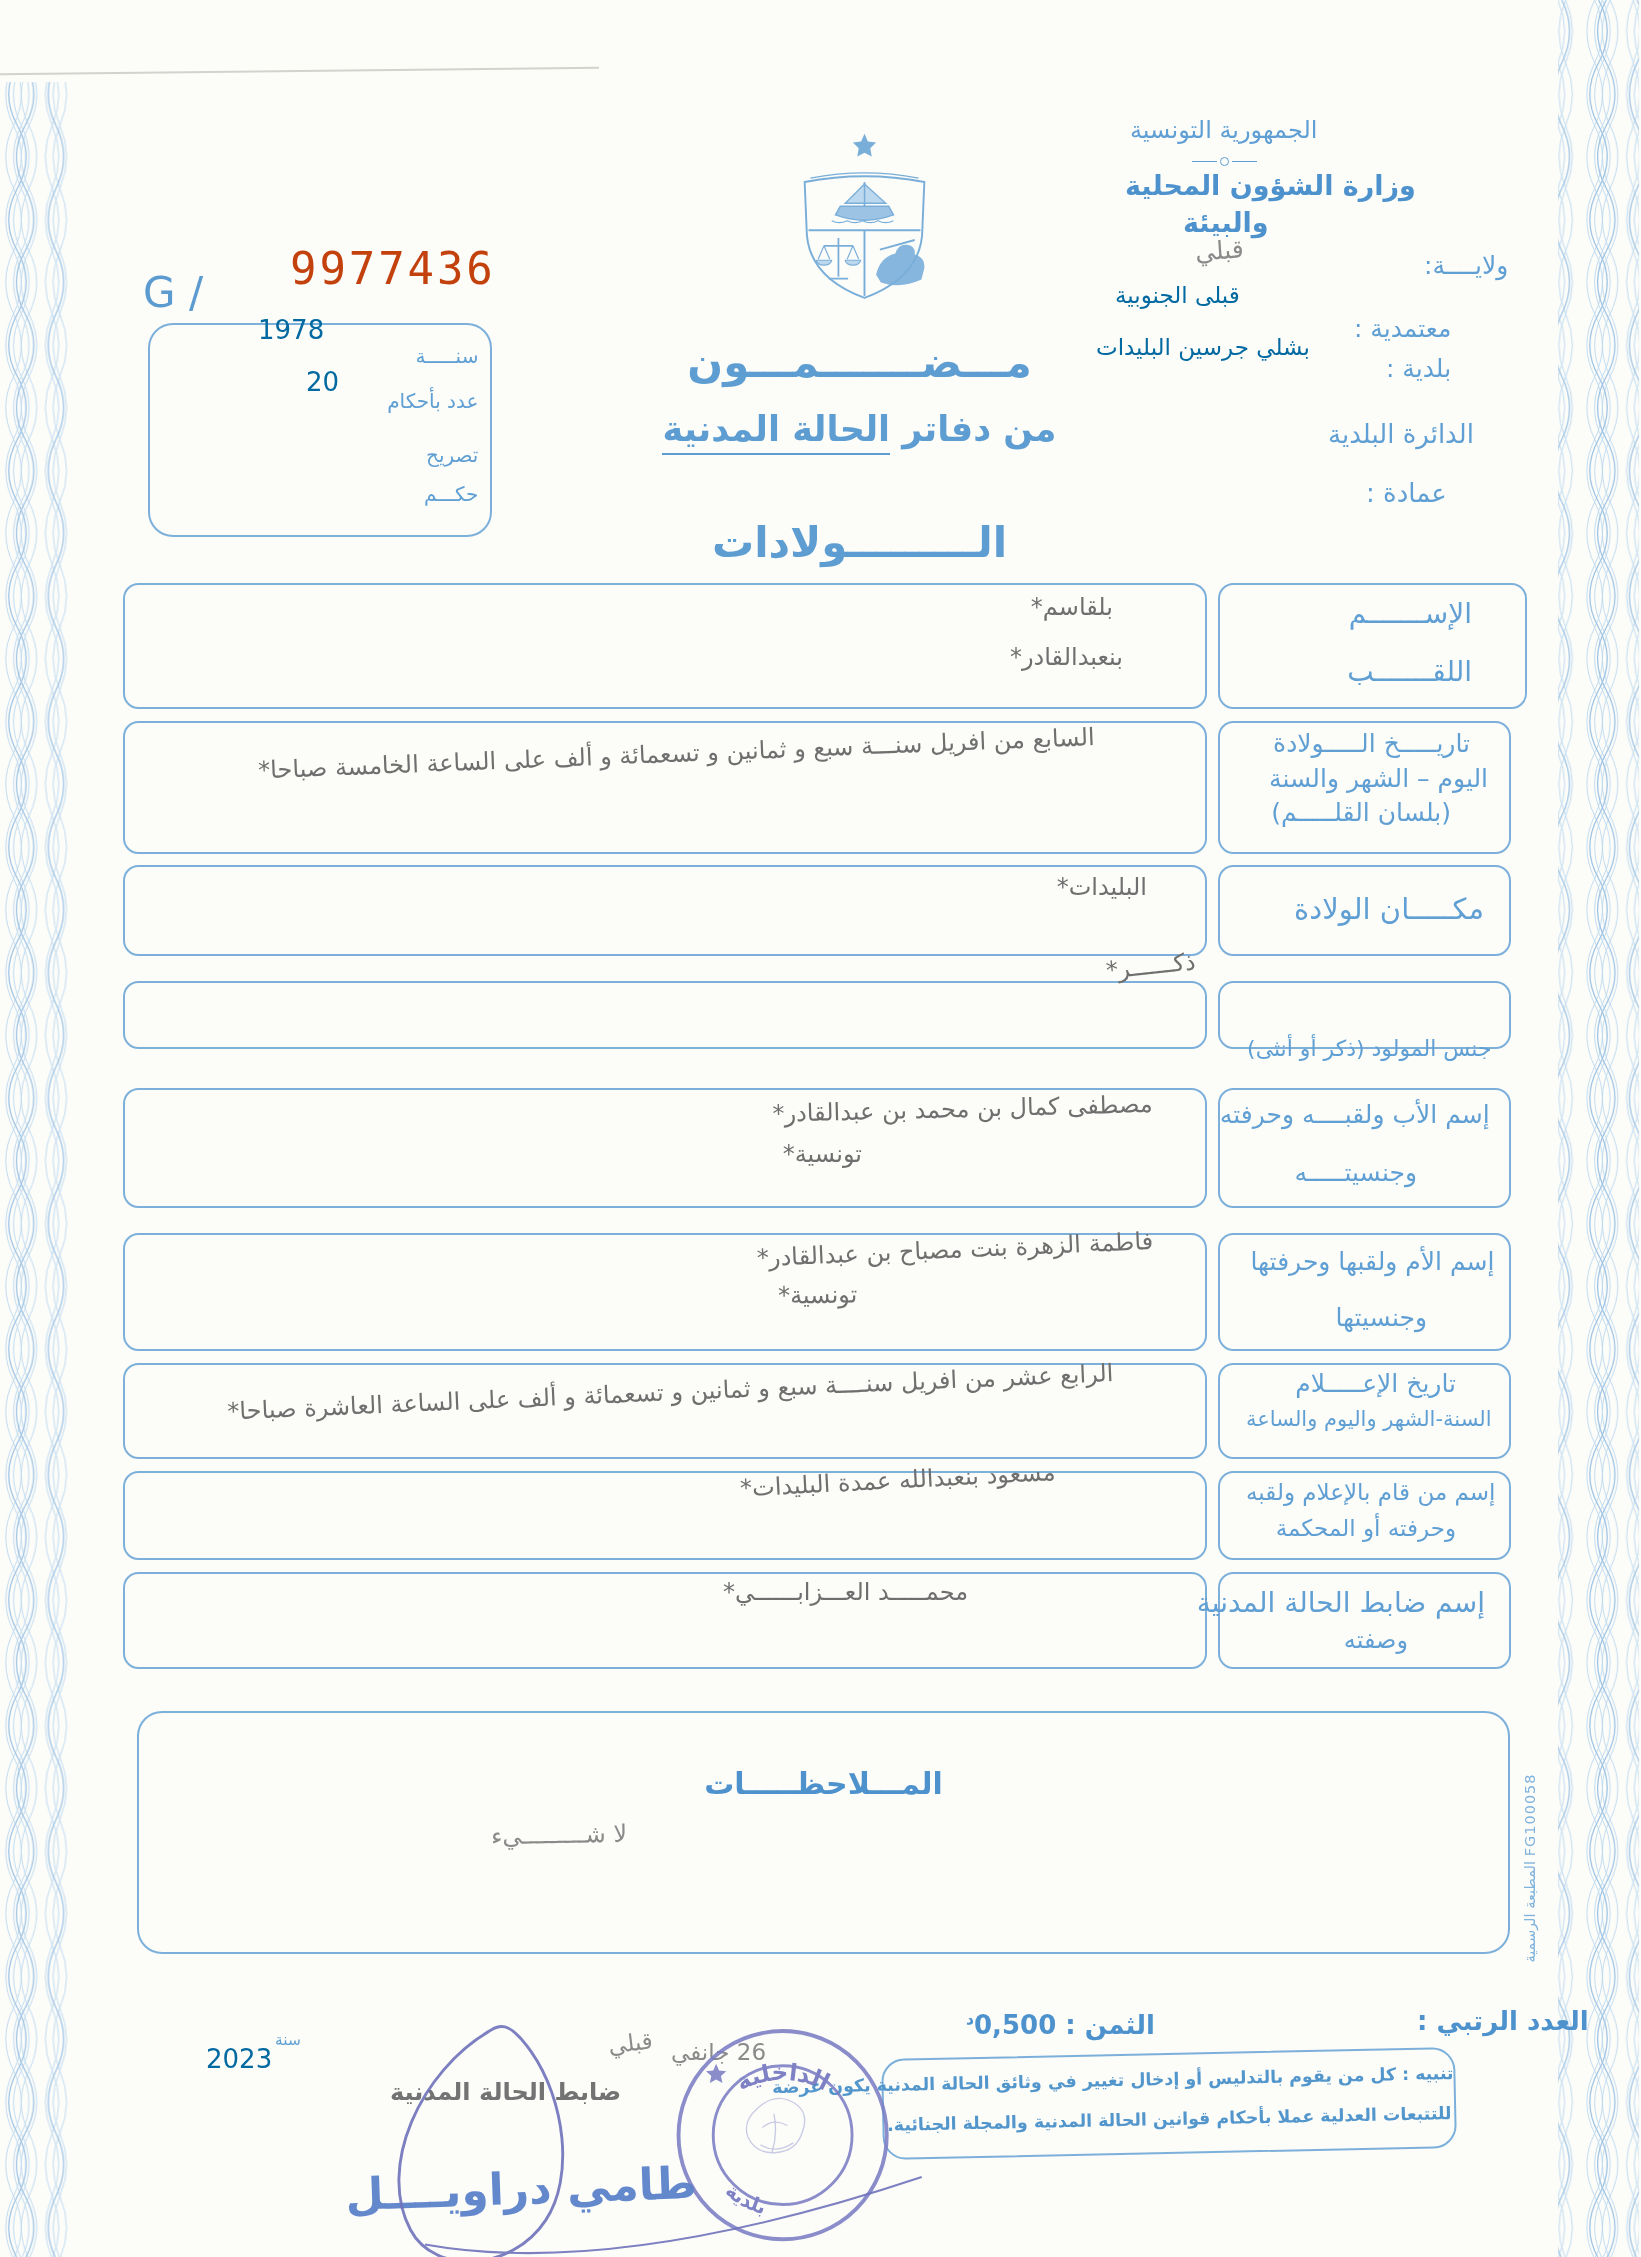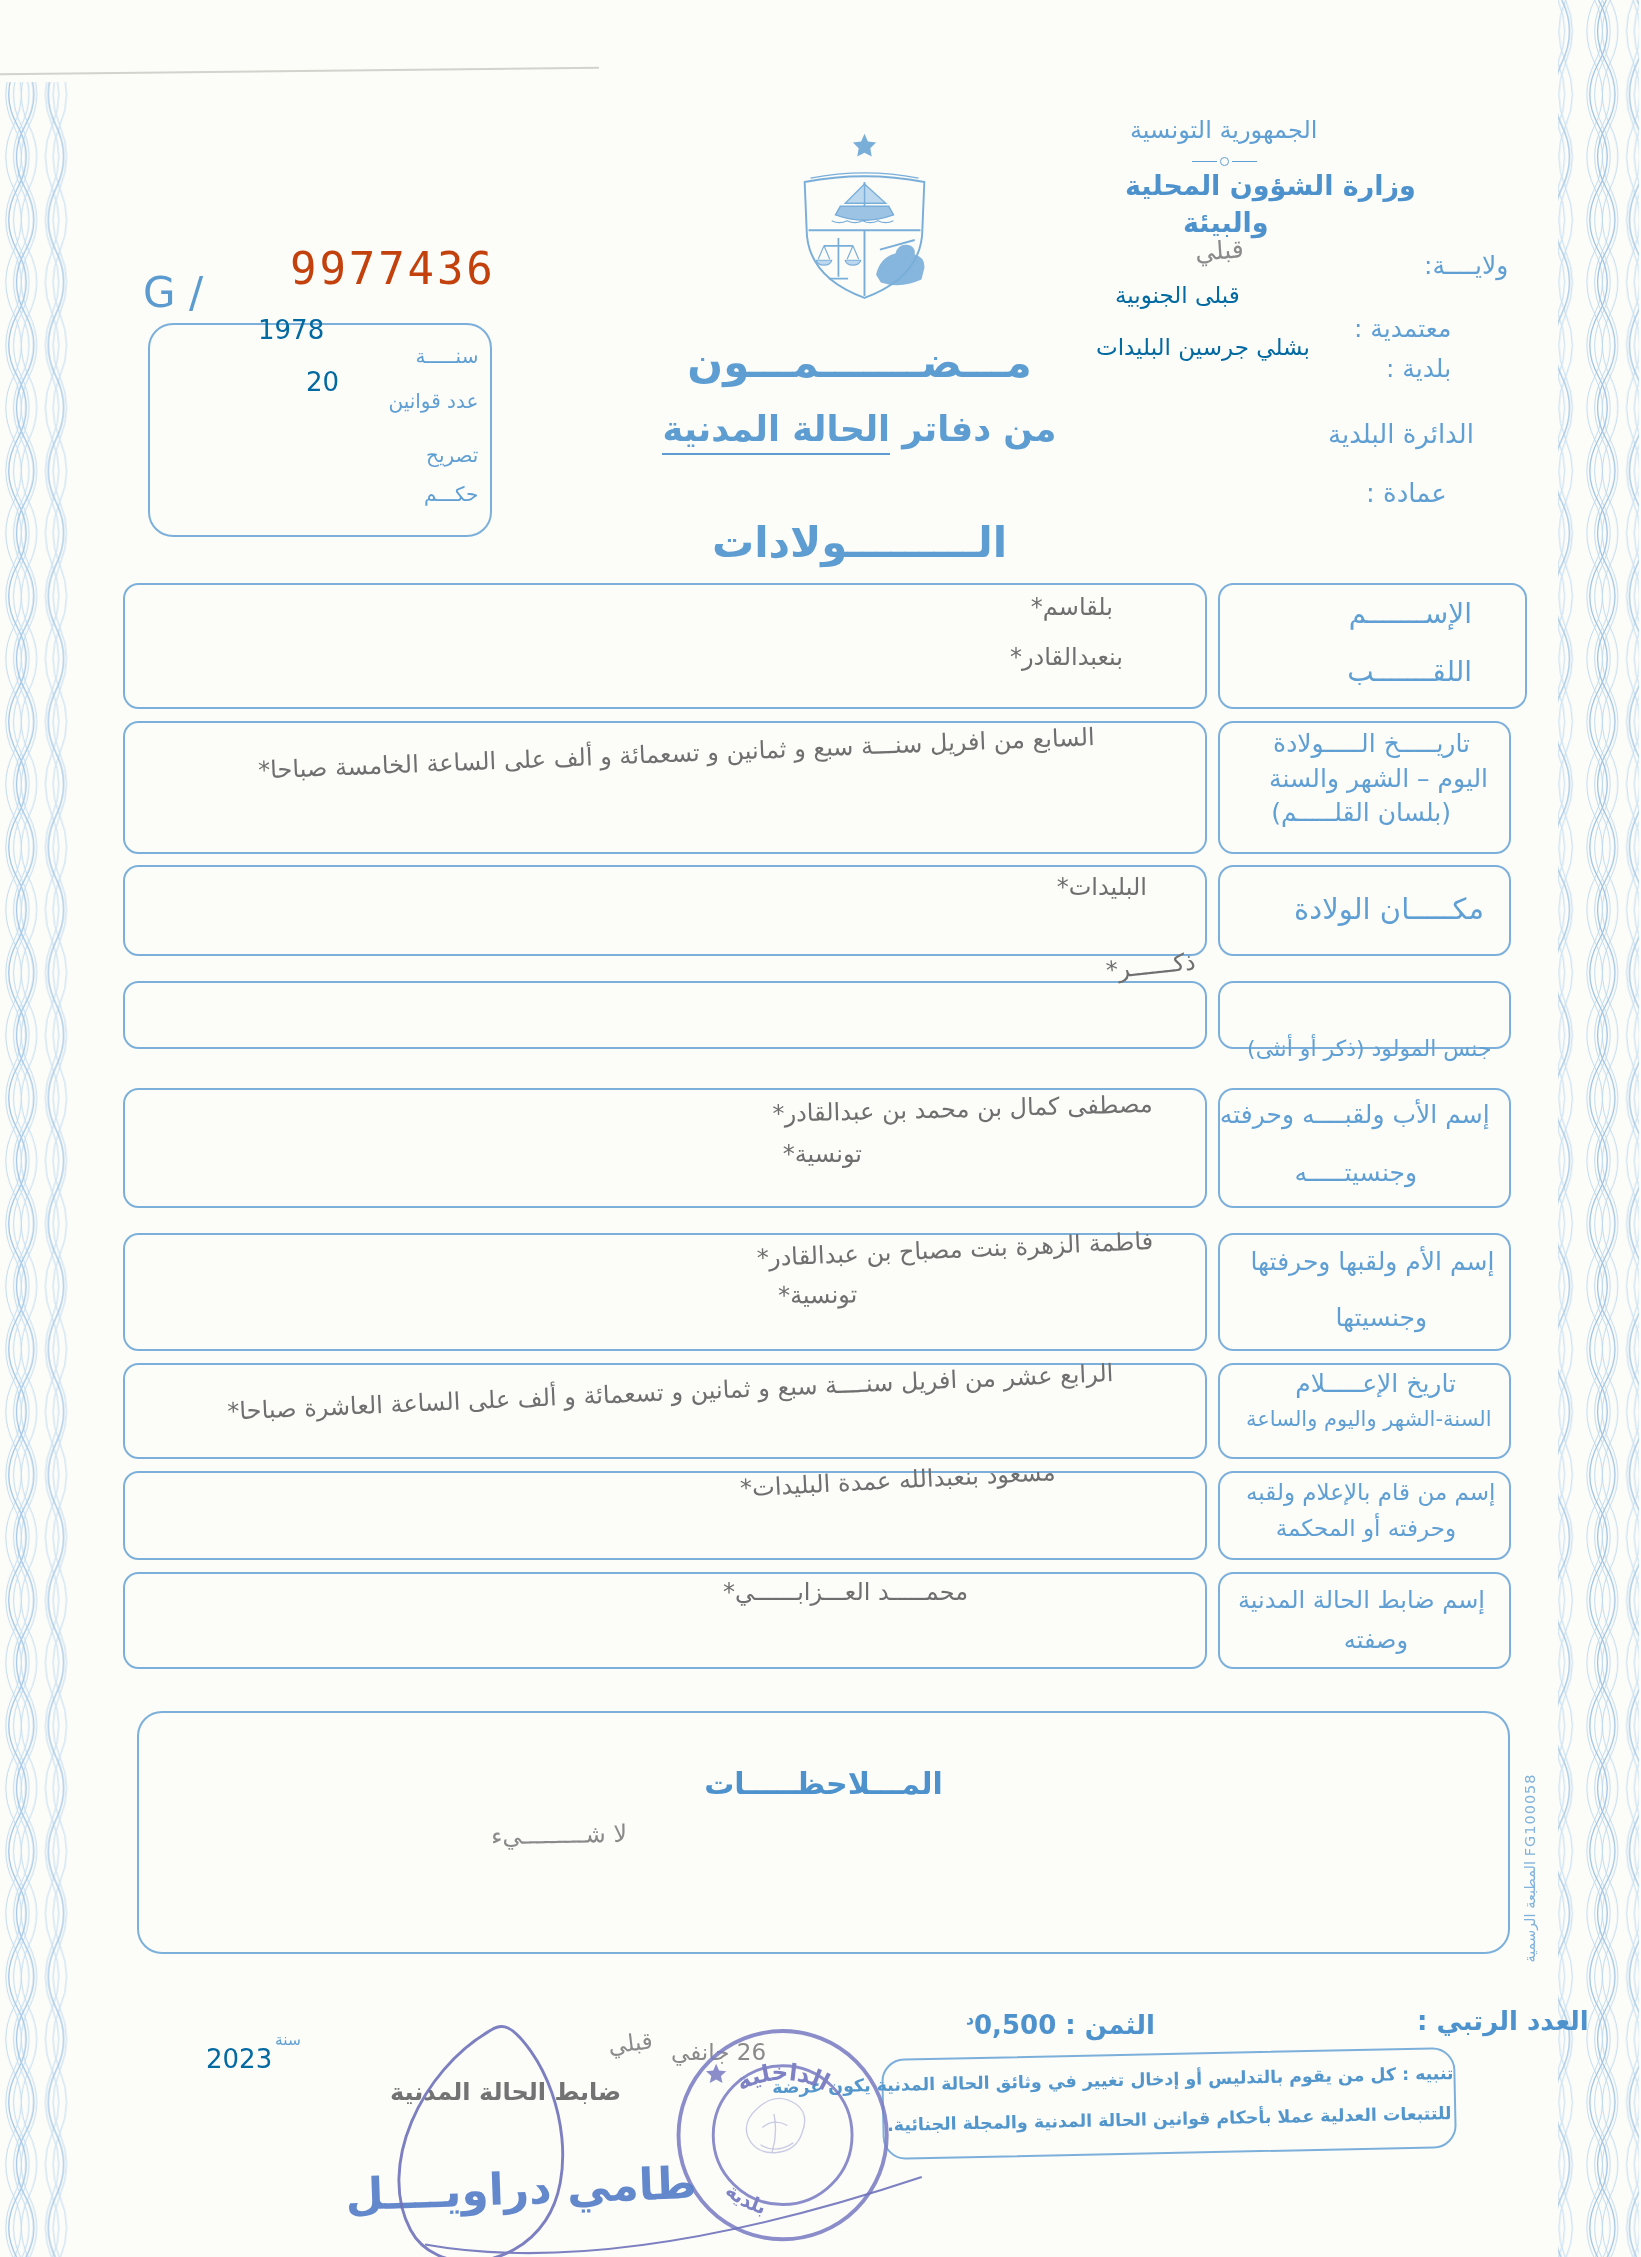--- a/index.html
+++ b/index.html
@@ -53,21 +53,21 @@
 
   <div class="abs" style="left:0;top:70px;width:599px;height:1.9px;background:#c8c8c2;opacity:.8;transform:rotate(-0.6deg);"></div>
 
   <div class="abs" dir="ltr" style="left:143px;top:268px;font-size:42px;color:#5b9bd0;">G /</div>
   <div class="abs" dir="ltr" style="left:290px;top:243px;font-size:44px;color:#c2410c;font-family:'DejaVu Sans Mono',monospace;letter-spacing:2.9px;">9977436</div>
 
   <div class="box" style="left:148px;top:323px;width:340px;height:210px;border-radius:25px;">
     <div class="abs tg" style="left:108px;top:-9.7px;font-size:26px;">1978</div>
     <div class="abs pb" style="right:11.6px;top:19.3px;font-size:20px;">سنـــــة</div>
     <div class="abs tg" style="left:156px;top:42px;font-size:26px;">20</div>
-    <div class="abs pb" style="right:11.6px;top:64px;font-size:20px;">عدد قوانين</div>
+    <div class="abs pb" style="right:11.6px;top:64px;font-size:20px;">عدد بأحكام</div>
     <div class="abs pb" style="right:11.6px;top:118px;font-size:20px;">تصريح</div>
     <div class="abs pb" style="right:11.6px;top:157px;font-size:20px;">حكـــم</div>
   </div>
 
   <svg class="abs" style="left:768px;top:122px;" width="193" height="179" viewBox="0 0 200 185">
     <g stroke="#79aed9" fill="none" stroke-width="2">
       <path d="M66,30 A30,30 0 1 0 134,30 A24,24 0 1 1 66,30 Z" fill="#8db9de" stroke="none"></path>
       <path d="M100,12 l3.5,8 8.5,1 -6,6 1.5,8.5 -7.5,-4 -7.5,4 1.5,-8.5 -6,-6 8.5,-1 Z" fill="#79aed9" stroke="none"></path>
       <path d="M38,62 Q100,50 162,62 L160,110 Q160,160 100,182 Q40,160 40,110 Z"></path>
       <path d="M44,58 Q100,47 156,58" stroke-width="1.4"></path>
@@ -175,21 +175,21 @@
   </div>
   <div class="box lbox" style="top:1471px;height:85px;">
     <div class="lab" style="right:13.5px;top:5.8px;font-size:23px;">إسم من قام بالإعلام ولقبه</div>
     <div class="lab" style="right:53px;top:42px;font-size:23px;">وحرفته أو المحكمة</div>
   </div>
 
   <div class="box vbox" style="top:1572px;height:93px;">
     <div class="val" style="right:237px;top:3.9px;">محمـــــد العـــزابــــــي*</div>
   </div>
   <div class="box lbox" style="top:1572px;height:93px;">
-    <div class="lab" style="right:24px;top:11.6px;font-size:24px;">إسم ضابط الحالة المدنية</div>
+    <div class="lab" style="right:24px;top:11.6px;font-size:28px;">إسم ضابط الحالة المدنية</div>
     <div class="lab" style="right:101px;top:52px;font-size:24px;">وصفته</div>
   </div>
 
   <div class="box" style="left:137px;top:1711px;width:1369px;height:239px;border-radius:25px;border-width:2.9px;">
     <div class="abs bb" style="left:0;right:0;top:53px;text-align:center;font-size:30px;letter-spacing:1.9px;color:#4d92cc;">المـــلاحظـــــات</div>
     <div class="abs hand" style="left:352px;top:108px;font-size:24px;letter-spacing:1.9px;transform:rotate(-1deg);">لا شـــــــــيء</div>
   </div>
 
   <div class="abs" dir="ltr" style="left:1395px;top:1860px;width:270px;text-align:center;font-size:14.5px;color:#7fb2dc;letter-spacing:1px;transform:rotate(-90deg);">المطبعة الرسمية FG100058</div>
 

